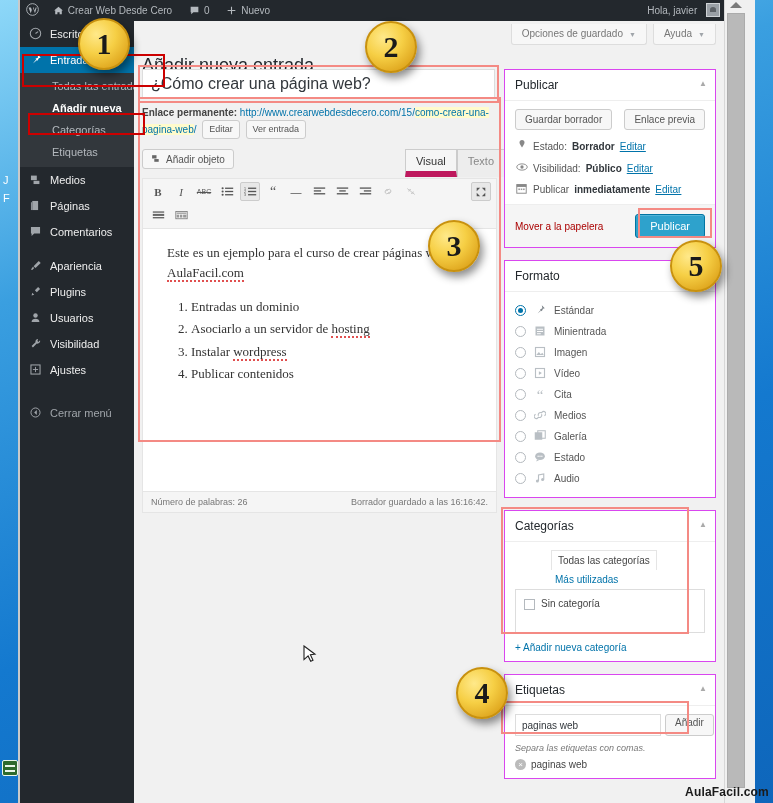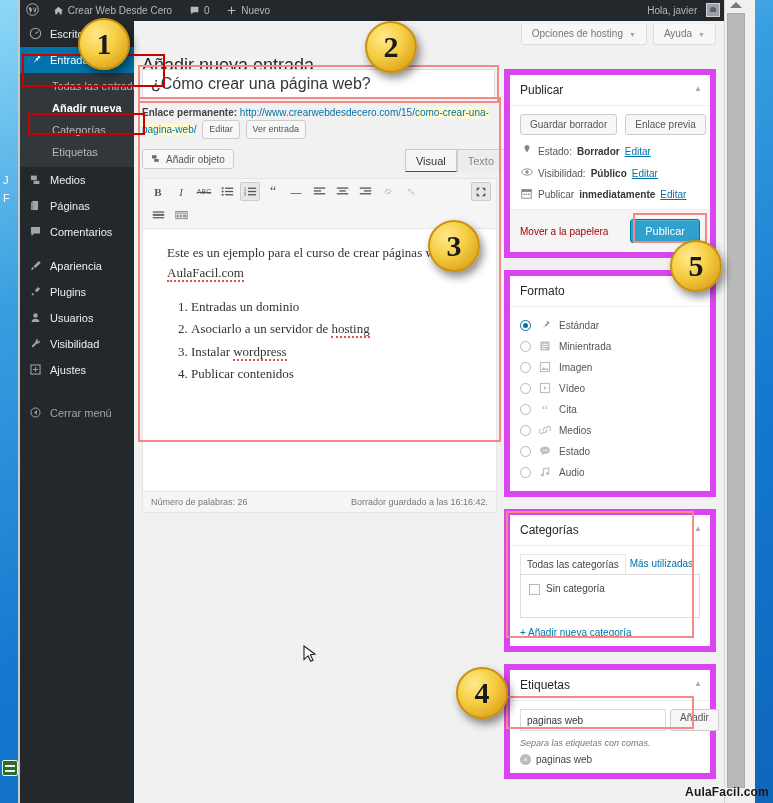--- a/index.html
+++ b/index.html
@@ -153,21 +153,21 @@
     background: #f7f7f7; border: 1px solid #ccc; border-radius: 3px;
     font-size: 10px; color: #555; padding: 3px 8px;
   }
   #editor-tabs {
     position: absolute; right: 0; top: 0; display: flex;
   }
   .editor-tab {
     font-size: 11px; color: #555; padding: 5px 10px 4px;
     background: #ededed; border: 1px solid #ccc; border-bottom: 0;
   }
-  .editor-tab.active { background: #f5f5f5; border-bottom: 1px solid #be185d; color: #333; }
+  .editor-tab.active { background: #f5f5f5; border-bottom: 6px solid #be185d; color: #333; }
   .editor-tab.inactive { background: #ededed; color: #888; }
 
   
   #postdivrich {
     position: relative; margin-top: 3px; width: 355px;
     border: 1px solid #e5e5e5; background: #fff;
   }
   #ed-toolbar {
     background: #f5f5f5; border-bottom: 1px solid #e5e5e5;
     padding: 3px 5px; display: flex; flex-wrap: wrap; align-items: center; gap: 3px;
@@ -194,21 +194,21 @@
     font-size: 9px; color: #777; padding: 5px 8px;
     display: flex; justify-content: space-between;
   }
   #editor-hl { left: -4px; top: 28px; width: 363px; height: 345px; }
 
   
   #postbox-container {
     position: absolute; right: 8px; top: 48px; width: 212px;
   }
   .postbox {
-    background: #fff; border: 6px solid #d946ef; margin-bottom: 12px;
+    background: #fff; border: 1px solid #d946ef; margin-bottom: 12px;
     position: relative;
   }
   .postbox > .hndle {
     position: relative;
     font-size: 12px; color: #23282d; padding: 8px 10px; font-weight: normal;
     border-bottom: 1px solid #eee;
   }
   .postbox > .hndle .toggle-arrow {
     position: absolute; right: 8px; top: 9px; font-size: 8px; color: #aaa;
   }
@@ -244,21 +244,21 @@
     background: #fff; flex: 0 0 auto; position: relative;
   }
   .radio.checked { border-color: #0073aa; }
   .radio.checked:after {
     content: ""; position: absolute; left: 2px; top: 2px; width: 5px; height: 5px;
     border-radius: 50%; background: #0073aa;
   }
   .fmt-icon { width: 14px; text-align: center; color: #9ba1a6; font-size: 11px; flex: 0 0 auto; }
 
   
-  #cat-tabs { display: flex; gap: 0; font-size: 10px; flex-wrap: wrap; }
+  #cat-tabs { display: flex; gap: 0; font-size: 10px; flex-wrap: wrap; margin-left: 36px; }
   .cat-tab { padding: 4px 6px; border: 1px solid #e5e5e5; border-bottom: 0; background: #fff; color: #444; }
   .cat-tab.linkish { border: 0; color: #0073aa; padding: 4px 4px; }
   #cat-list {
     border: 1px solid #ddd; background: #fff; height: 44px; padding: 8px 8px;
     font-size: 10px; color: #444; display: flex; align-items: flex-start; gap: 6px;
   }
   .checkbox { width: 11px; height: 11px; border: 1px solid #b4b9be; background: #fff; flex: 0 0 auto; margin-top: 1px; }
   #add-new-cat { display: block; margin-top: 9px; font-size: 10px; color: #0073aa; }
   #cat-hl { left: -4px; top: -4px; width: 188px; height: 127px; }
 
@@ -489,21 +489,21 @@
       </span>
       <span>Cerrar menú</span>
     </div>
   </div>
   <div id="menu-bottom-fill"></div>
 
   <div id="wpbody">
 
     <div id="screen-meta-links">
       <div class="screen-meta-toggle">
-        <span>Opciones de hosting</span><span class="caret">▼</span>
+        <span>Opciones de guardado</span><span class="caret">▼</span>
       </div>
       <div class="screen-meta-toggle">
         <span>Ayuda</span><span class="caret">▼</span>
       </div>
     </div>
 
     <h1 id="page-title">Añadir nueva entrada</h1>
 
     <div id="post-body-content">
 
@@ -753,20 +753,30 @@
                   <path d="M6 9a3 3 0 014-4l1.5-1.5a3 3 0 014 4L14 9" stroke="#b9bfc4" stroke-width="1.5" fill="none"></path>
                   <path d="M10 7a3 3 0 01-4 4l-1.5 1.5a3 3 0 01-4-4L2 7" stroke="#b9bfc4" stroke-width="1.5" fill="none"></path>
                 </svg>
             </span>
             <span>Medios</span>
           </div>
           <div class="fmt-row">
             <span class="radio"></span>
             <span class="fmt-icon">
               <svg width="12" height="12" viewBox="0 0 16 16">
+                  <rect x="1" y="3" width="10" height="10" fill="#b9bfc4"></rect>
+                  <rect x="5" y="1" width="10" height="10" fill="none" stroke="#b9bfc4" stroke-width="1.4"></rect>
+                </svg>
+            </span>
+            <span>Galería</span>
+          </div>
+          <div class="fmt-row">
+            <span class="radio"></span>
+            <span class="fmt-icon">
+              <svg width="12" height="12" viewBox="0 0 16 16">
                   <ellipse cx="8" cy="7" rx="6.5" ry="5" fill="#b9bfc4"></ellipse>
                   <path d="M4 11l-1 3 4-2z" fill="#b9bfc4"></path>
                   <circle cx="5.5" cy="7" r=".9" fill="#fff"></circle>
                   <circle cx="8" cy="7" r=".9" fill="#fff"></circle>
                   <circle cx="10.5" cy="7" r=".9" fill="#fff"></circle>
                 </svg>
             </span>
             <span>Estado</span>
           </div>
           <div class="fmt-row">

